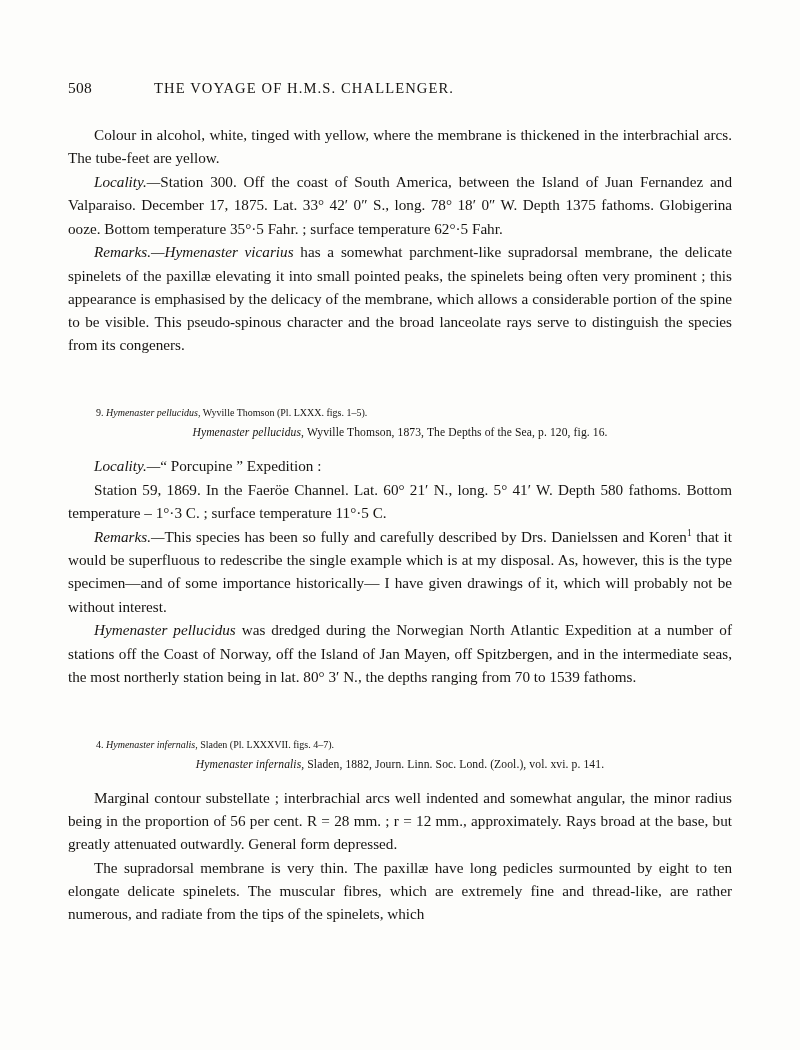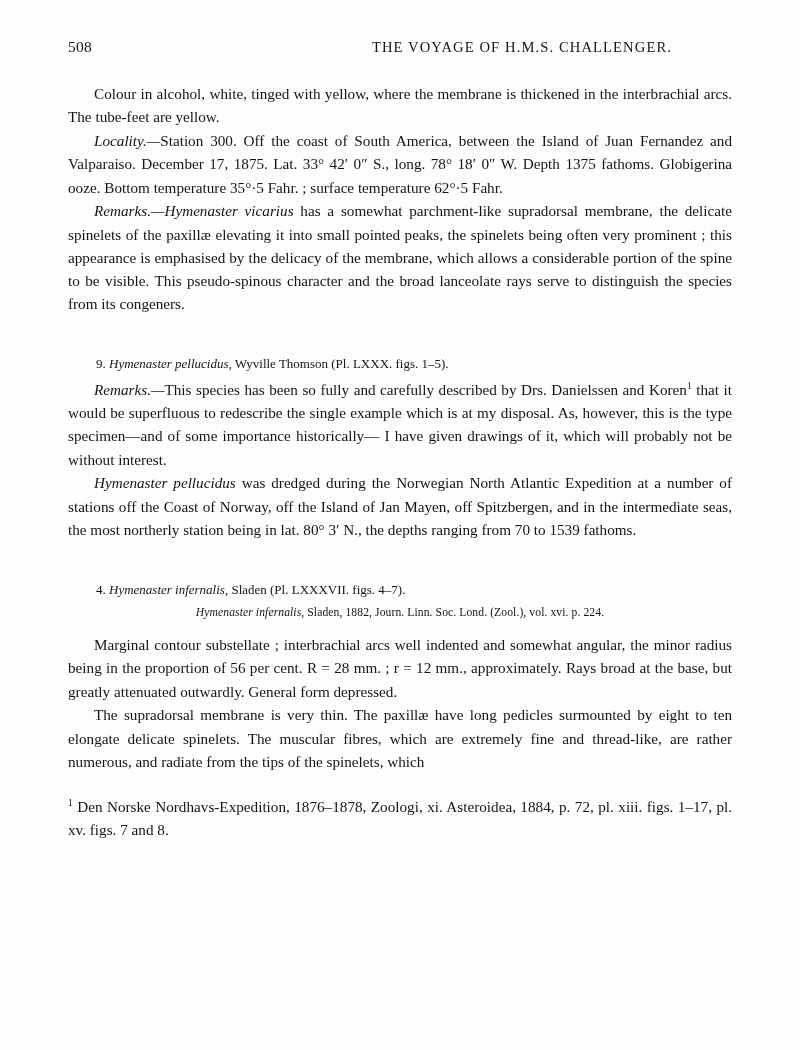--- a/index.html
+++ b/index.html
@@ -25,50 +25,51 @@
   .content {
     position: absolute;
     left: 68px;
     top: 38px;
     width: 664px;
   }
   .header-row {
     display: flex;
     align-items: baseline;
     margin-bottom: 26px;
+    margin-top: 41px;
   }
   .folio {
     font-size: 15.5px;
     letter-spacing: 0.3px;
     width: 86px;
     font-family: "Liberation Serif", serif;
   }
   .running-head {
     flex: 1;
-    text-align: right;
+    text-align: left;
     font-size: 14.6px;
     letter-spacing: 1.1px;
     padding-right: 60px;
     white-space: nowrap;
   }
   p {
     margin: 0 0 0.5px 0;
     font-size: 15.2px;
     line-height: 1.53;
     text-align: justify;
     text-justify: inter-word;
   }
   .indent {
     text-indent: 26px;
   }
   .it { font-style: italic; }
   .heading {
-    margin-top: 16px;
+    margin-top: 26px;
     margin-bottom: 4px;
-    font-size: 13px;
+    font-size: 10px;
     text-indent: 28px;
   }
   .heading .it { font-style: italic; }
   .ref-line {
     font-size: 11.6px;
     text-align: center;
     margin: 2px 0 12px 0;
     letter-spacing: 0.1px;
   }
   .ref-line .it { font-style: italic; }
@@ -104,46 +105,47 @@
     <p class="indent">
       <span class="it">Remarks.—</span><span class="it">Hymenaster vicarius</span><span> has a somewhat parchment-like supradorsal membrane, the delicate spinelets of the paxillæ elevating it into small pointed peaks, the spinelets being often very prominent ; this appearance is emphasised by the delicacy of the membrane, which allows a considerable portion of the spine to be visible.   This pseudo-spinous character and the broad lanceolate rays serve to distinguish the species from its congeners.</span>
     </p>
 
     <div class="section-gap"></div>
 
     <p class="heading">
       <span>9. </span><span class="it">Hymenaster pellucidus</span><span>, Wyville Thomson (Pl. LXXX. figs. 1–5).</span>
     </p>
 
+    <p class="ref-line">
+      <span class="it">Hymenaster pellucidus</span><span>, Wyville Thomson, 1873, The Depths of the Sea, p. 120, fig. 16.</span>
+    </p>
 
+    <p class="indent">
+      <span class="it">Locality.—</span><span>“ Porcupine ” Expedition :</span>
+    </p>
 
+    <p class="indent">Station 59, 1869.   In the Faeröe Channel.   Lat. 60° 21′ N., long. 5° 41′ W.   Depth 580 fathoms.   Bottom temperature – 1°·3 C. ;  surface temperature 11°·5 C.</p>
 
     <p class="indent">
       <span class="it">Remarks.—</span><span>This species has been so fully and carefully described by Drs. Danielssen and Koren</span><sup class="fn">1</sup><span> that it would be superfluous to redescribe the single example which is at my disposal.   As, however, this is the type specimen—and of some importance historically— I have given drawings of it, which will probably not be without interest.</span>
     </p>
 
     <p class="indent">
       <span class="it">Hymenaster pellucidus</span><span> was dredged during the Norwegian North Atlantic Expedition at a number of stations off the Coast of Norway, off the Island of Jan Mayen, off Spitzbergen, and in the intermediate seas, the most northerly station being in lat. 80° 3′ N., the depths ranging from 70 to 1539 fathoms.</span>
     </p>
 
     <div class="section-gap"></div>
 
     <p class="heading">
       <span>4. </span><span class="it">Hymenaster infernalis</span><span>, Sladen (Pl. LXXXVII. figs. 4–7).</span>
     </p>
 
     <p class="ref-line">
-      <span class="it">Hymenaster infernalis</span><span>, Sladen, 1882, Journ. Linn. Soc. Lond. (Zool.), vol. xvi. p. 224.</span>
+      <span class="it">Hymenaster infernalis</span><span>, Sladen, 1882, Journ. Linn. Soc. Lond. (Zool.), vol. xvi. p. 141.</span>
     </p>
 
     <p class="indent">Marginal contour substellate ; interbrachial arcs well indented and somewhat angular, the minor radius being in the proportion of 56 per cent.   R = 28 mm. ; r = 12 mm., approximately.   Rays broad at the base, but greatly attenuated outwardly.   General form depressed.</p>
 
     <p class="indent">The supradorsal membrane is very thin.   The paxillæ have long pedicles surmounted by eight to ten elongate delicate spinelets.   The muscular fibres, which are extremely fine and thread-like, are rather numerous, and radiate from the tips of the spinelets, which</p>
 
-    <div class="footnotes">
-      <p>
-        <sup class="fn">1</sup>
-        <span>Den Norske Nordhavs-Expedition, 1876–1878, Zoologi, xi. Asteroidea, 1884, p. 72, pl. xiii. figs. 1–17, pl. xv. figs. 7 and 8.</span>
-      </p>
-    </div>
 
   </div>
 </div>
 
 </body></html>

